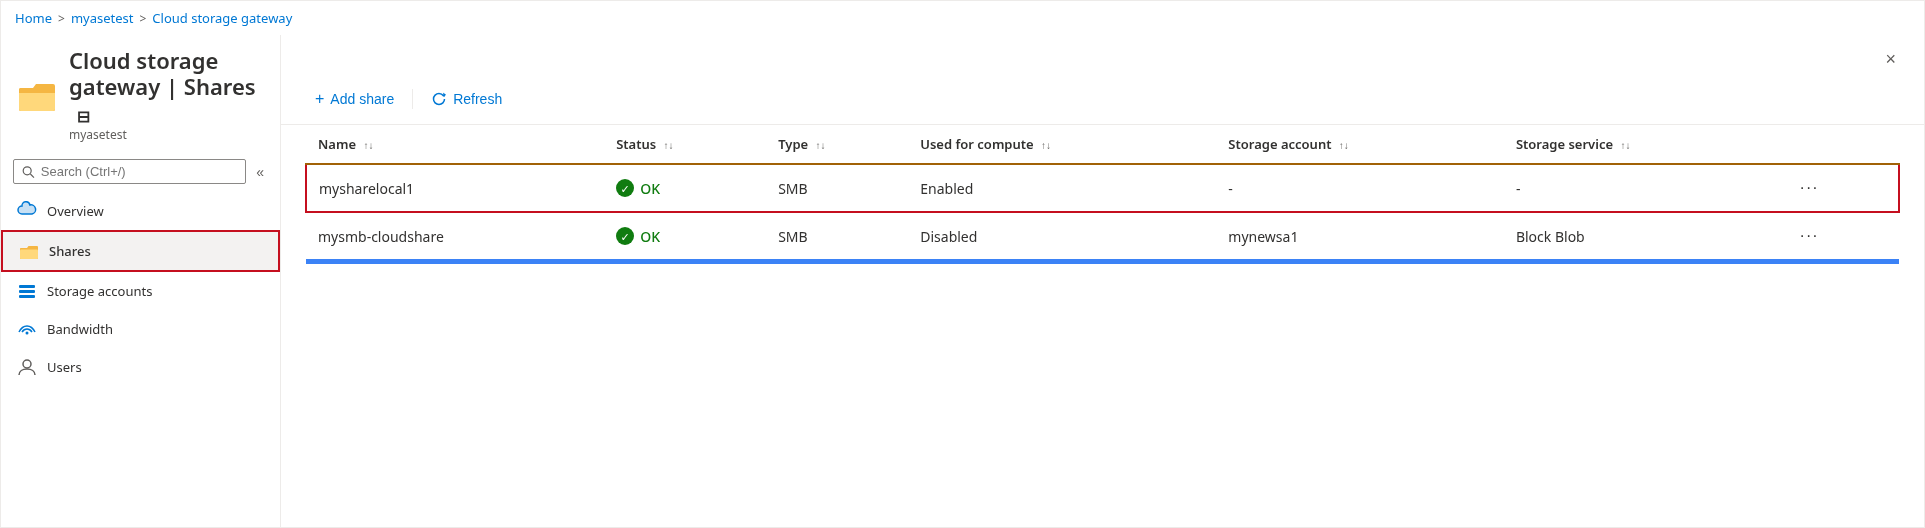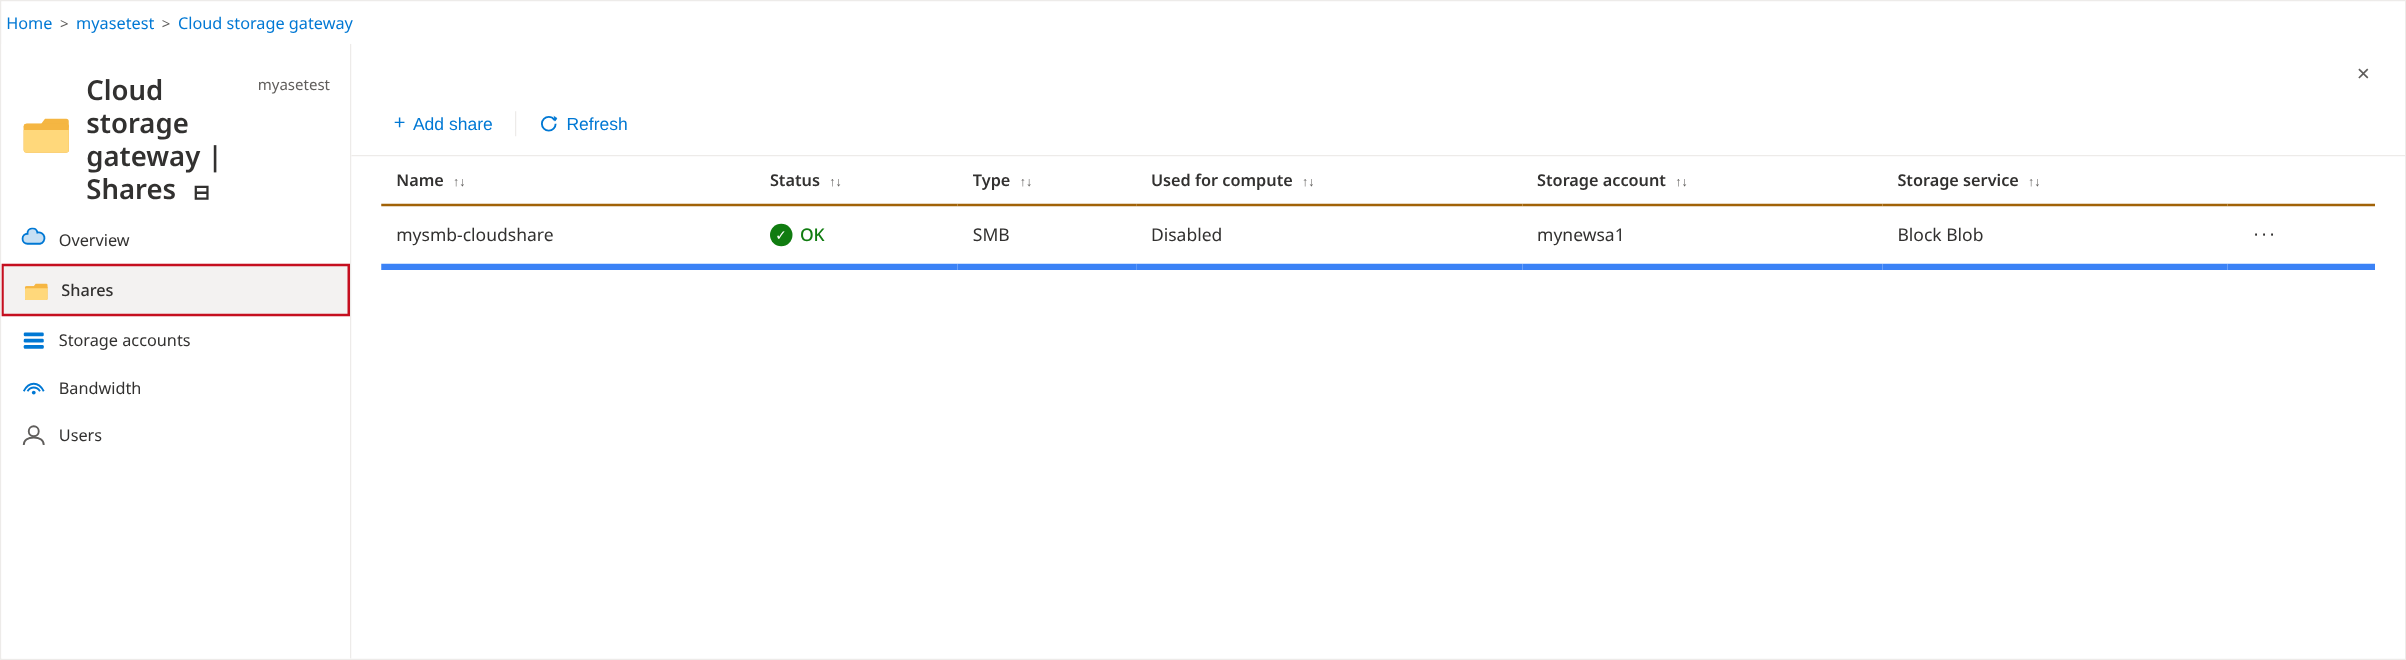--- a/index.html
+++ b/index.html
@@ -13,21 +13,21 @@
       width: 1925px;
       height: 528px;
       background: #fff;
       display: flex;
       flex-direction: column;
       border: 1px solid #edebe9;
       overflow: hidden;
     }
     
     .breadcrumb {
-      padding: 8px 4px;
+      padding: 8px 14px;
       font-size: 13px;
       color: #605e5c;
       display: flex;
       align-items: flex-end;
       gap: 6px;
       flex-shrink: 0;
     }
     .breadcrumb a {
       color: #0078d4;
       text-decoration: none;
@@ -54,21 +54,21 @@
       padding: 12px 16px 8px 16px;
       display: flex;
       align-items: center;
       gap: 12px;
     }
     .page-icon {
       width: 40px;
       height: 40px;
       flex-shrink: 0;
     }
-    .page-title-block { display: flex; flex-direction: row; margin-top: 12px; }
+    .page-title-block { display: flex; flex-direction: column; }
     .page-title {
       font-size: 22px;
       font-weight: 600;
       color: #323130;
       line-height: 1.2;
     }
     .page-subtitle {
       font-size: 12px;
       color: #605e5c;
     }
@@ -243,20 +243,30 @@
           <span class="page-title">
             <span>Cloud storage gateway</span>
             <span> | </span>
             <span>Shares</span>
             <span style="margin-left:8px; font-size:16px; color:#323130; cursor:pointer;">⊟</span>
           </span>
           <span class="page-subtitle">myasetest</span>
         </div>
       </div>
 
+      <div class="search-bar-row">
+        <div class="search-box">
+          <svg width="14" height="14" viewBox="0 0 16 16" fill="#605e5c">
+            <circle cx="6.5" cy="6.5" r="5" stroke="#605e5c" stroke-width="1.5" fill="none"></circle>
+            <line x1="10.5" y1="10.5" x2="15" y2="15" stroke="#605e5c" stroke-width="1.5"></line>
+          </svg>
+          <input type="text" placeholder="Search (Ctrl+/)" style="">
+        </div>
+        <button class="collapse-btn">«</button>
+      </div>
 
       <div class="nav-items">
 
         <div class="nav-item">
           <span class="nav-icon">
             <svg width="20" height="20" viewBox="0 0 20 20" fill="none">
               <path d="M15 13H5a4 4 0 010-8 4 4 0 017.93-1A3.5 3.5 0 0115 13z" stroke="#0078d4" stroke-width="1.5" fill="#c7e0f4"></path>
             </svg>
           </span>
           <span>Overview</span>
@@ -356,20 +366,36 @@
               </th>
               <th>
                 <span>Storage service</span>
                 <span class="sort-icon">↑↓</span>
               </th>
               <th></th>
             </tr>
           </thead>
           <tbody>
 
+            <tr class="selected-row" style="border: 2px solid #c50f1f;">
+              <td>mysharelocal1</td>
+              <td>
+                <div class="status-cell">
+                  <span class="green-check">✓</span>
+                  <span class="status-ok">OK</span>
+                </div>
+              </td>
+              <td>SMB</td>
+              <td>Enabled</td>
+              <td class="dash-cell">-</td>
+              <td class="dash-cell">-</td>
+              <td>
+                <button class="more-btn">···</button>
+              </td>
+            </tr>
 
             <tr>
               <td>mysmb-cloudshare</td>
               <td>
                 <div class="status-cell">
                   <span class="green-check">✓</span>
                   <span class="status-ok">OK</span>
                 </div>
               </td>
               <td>SMB</td>

